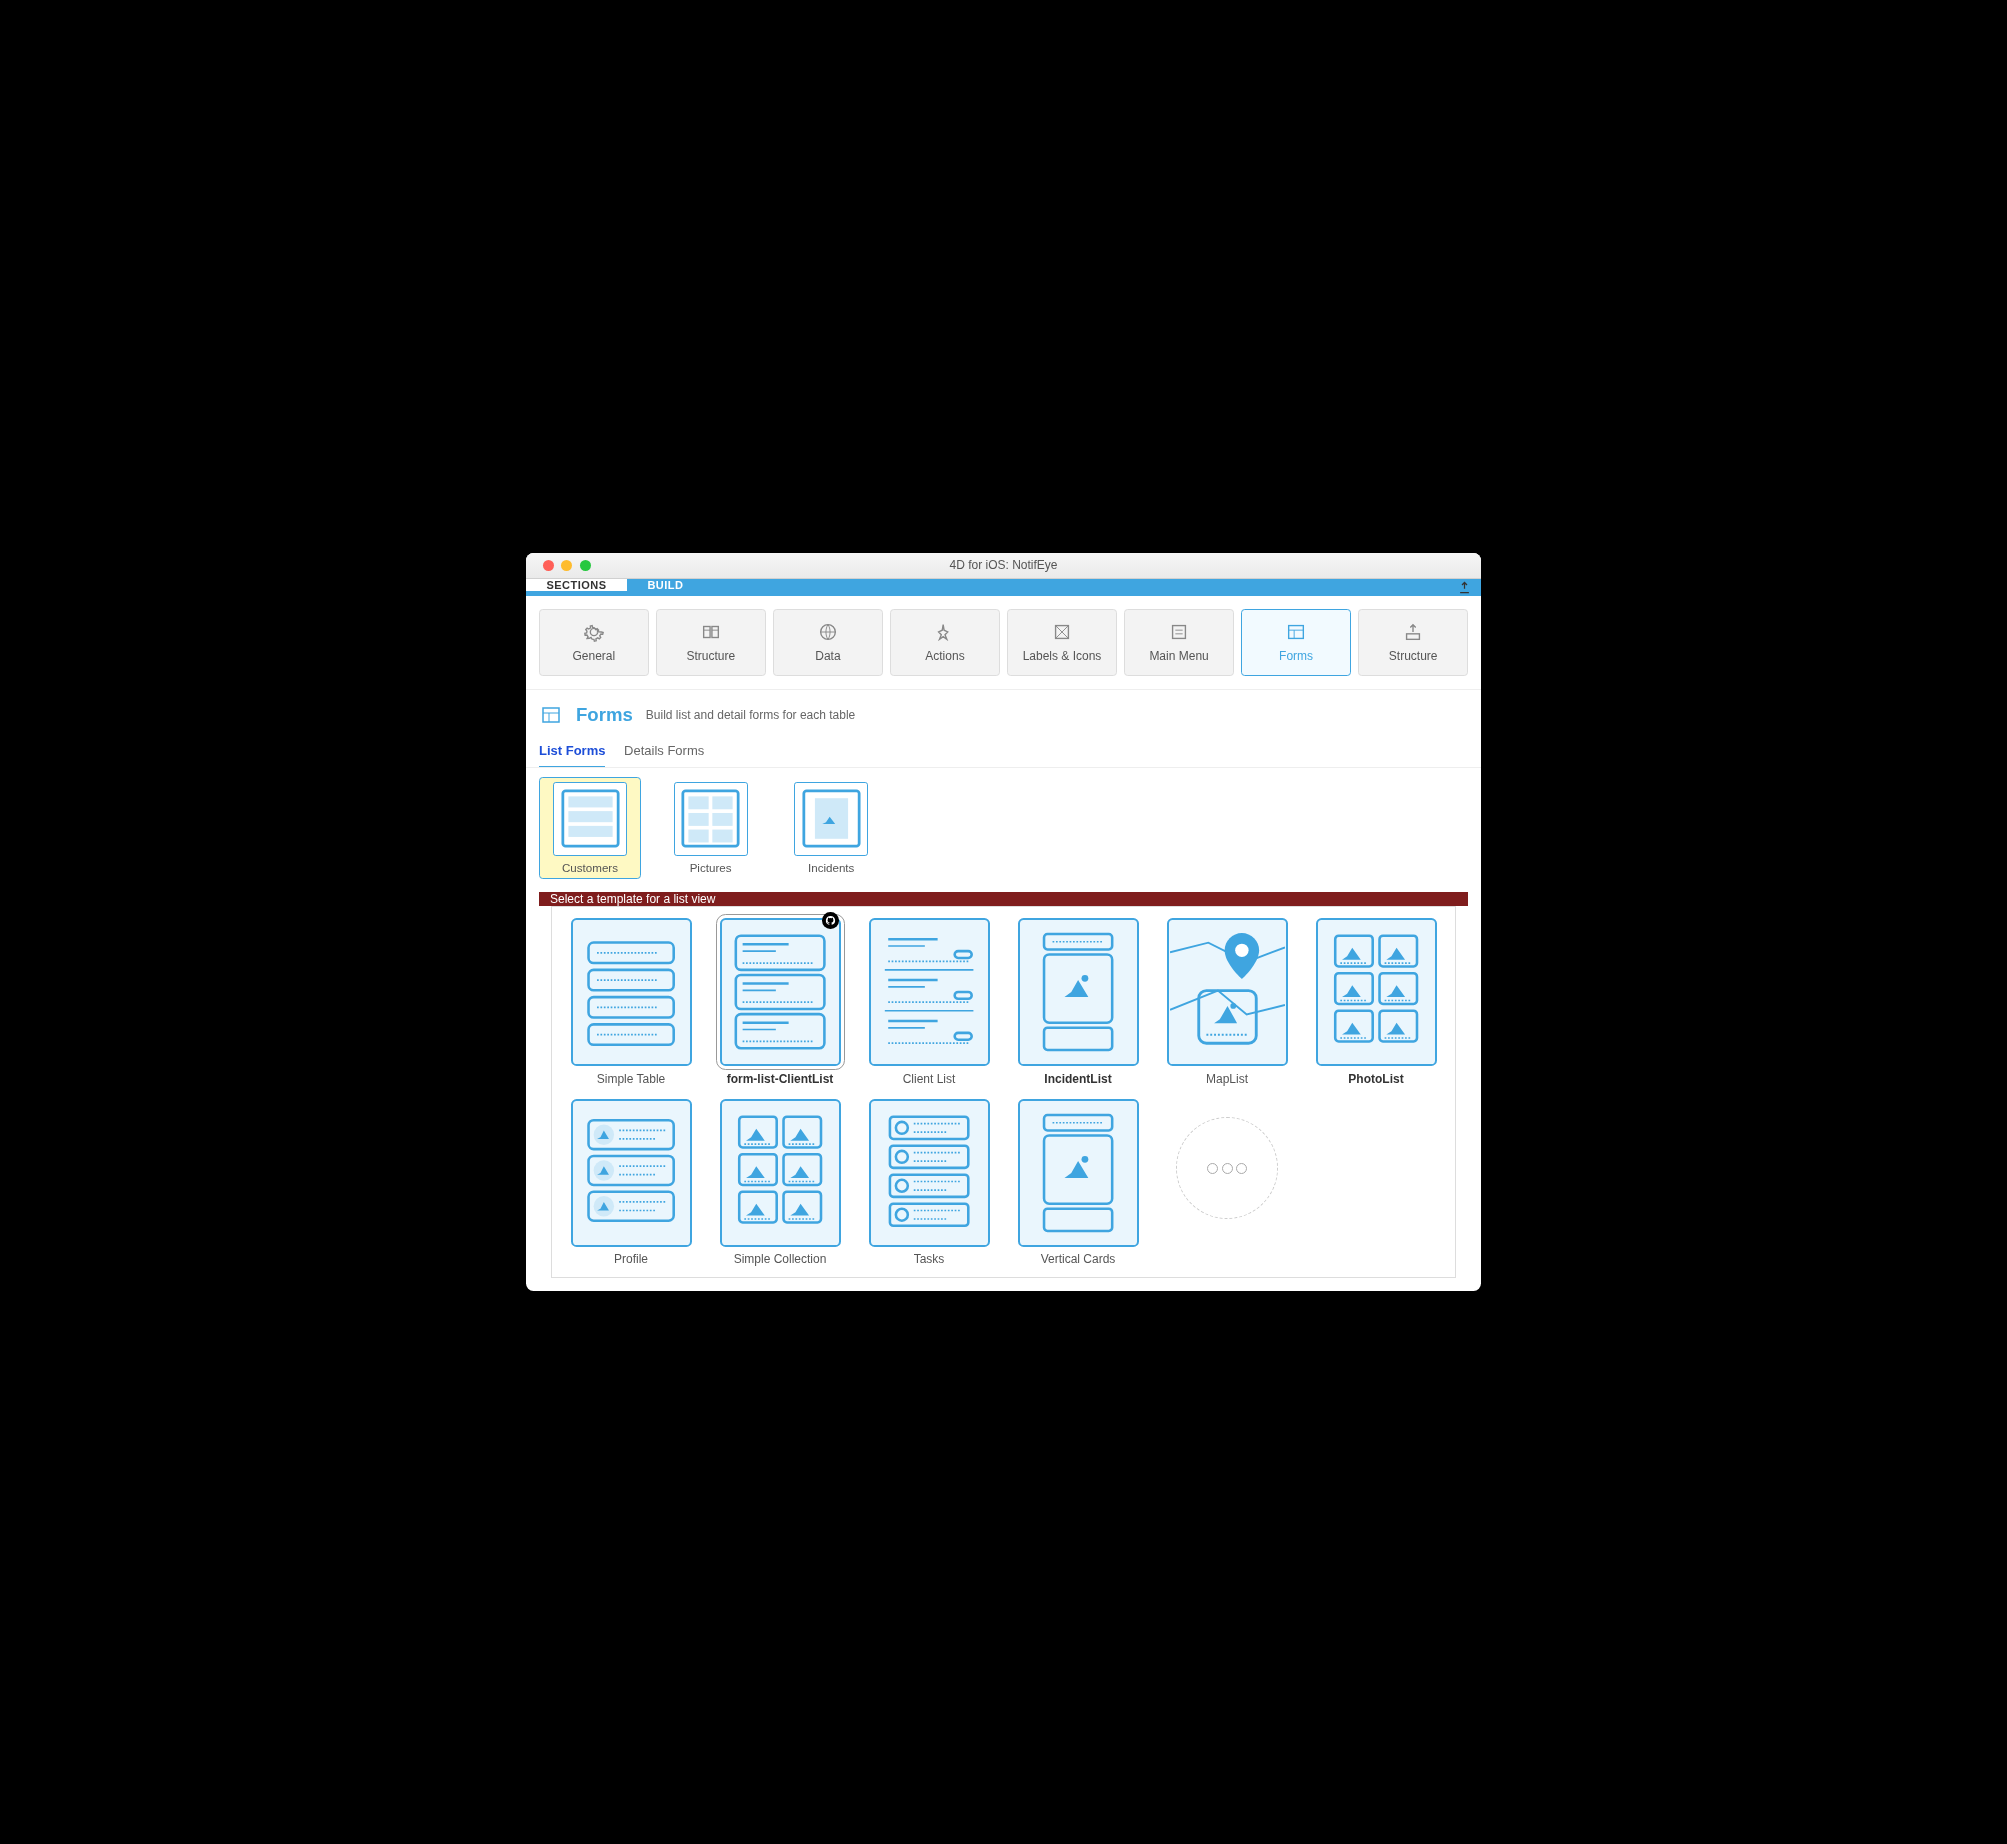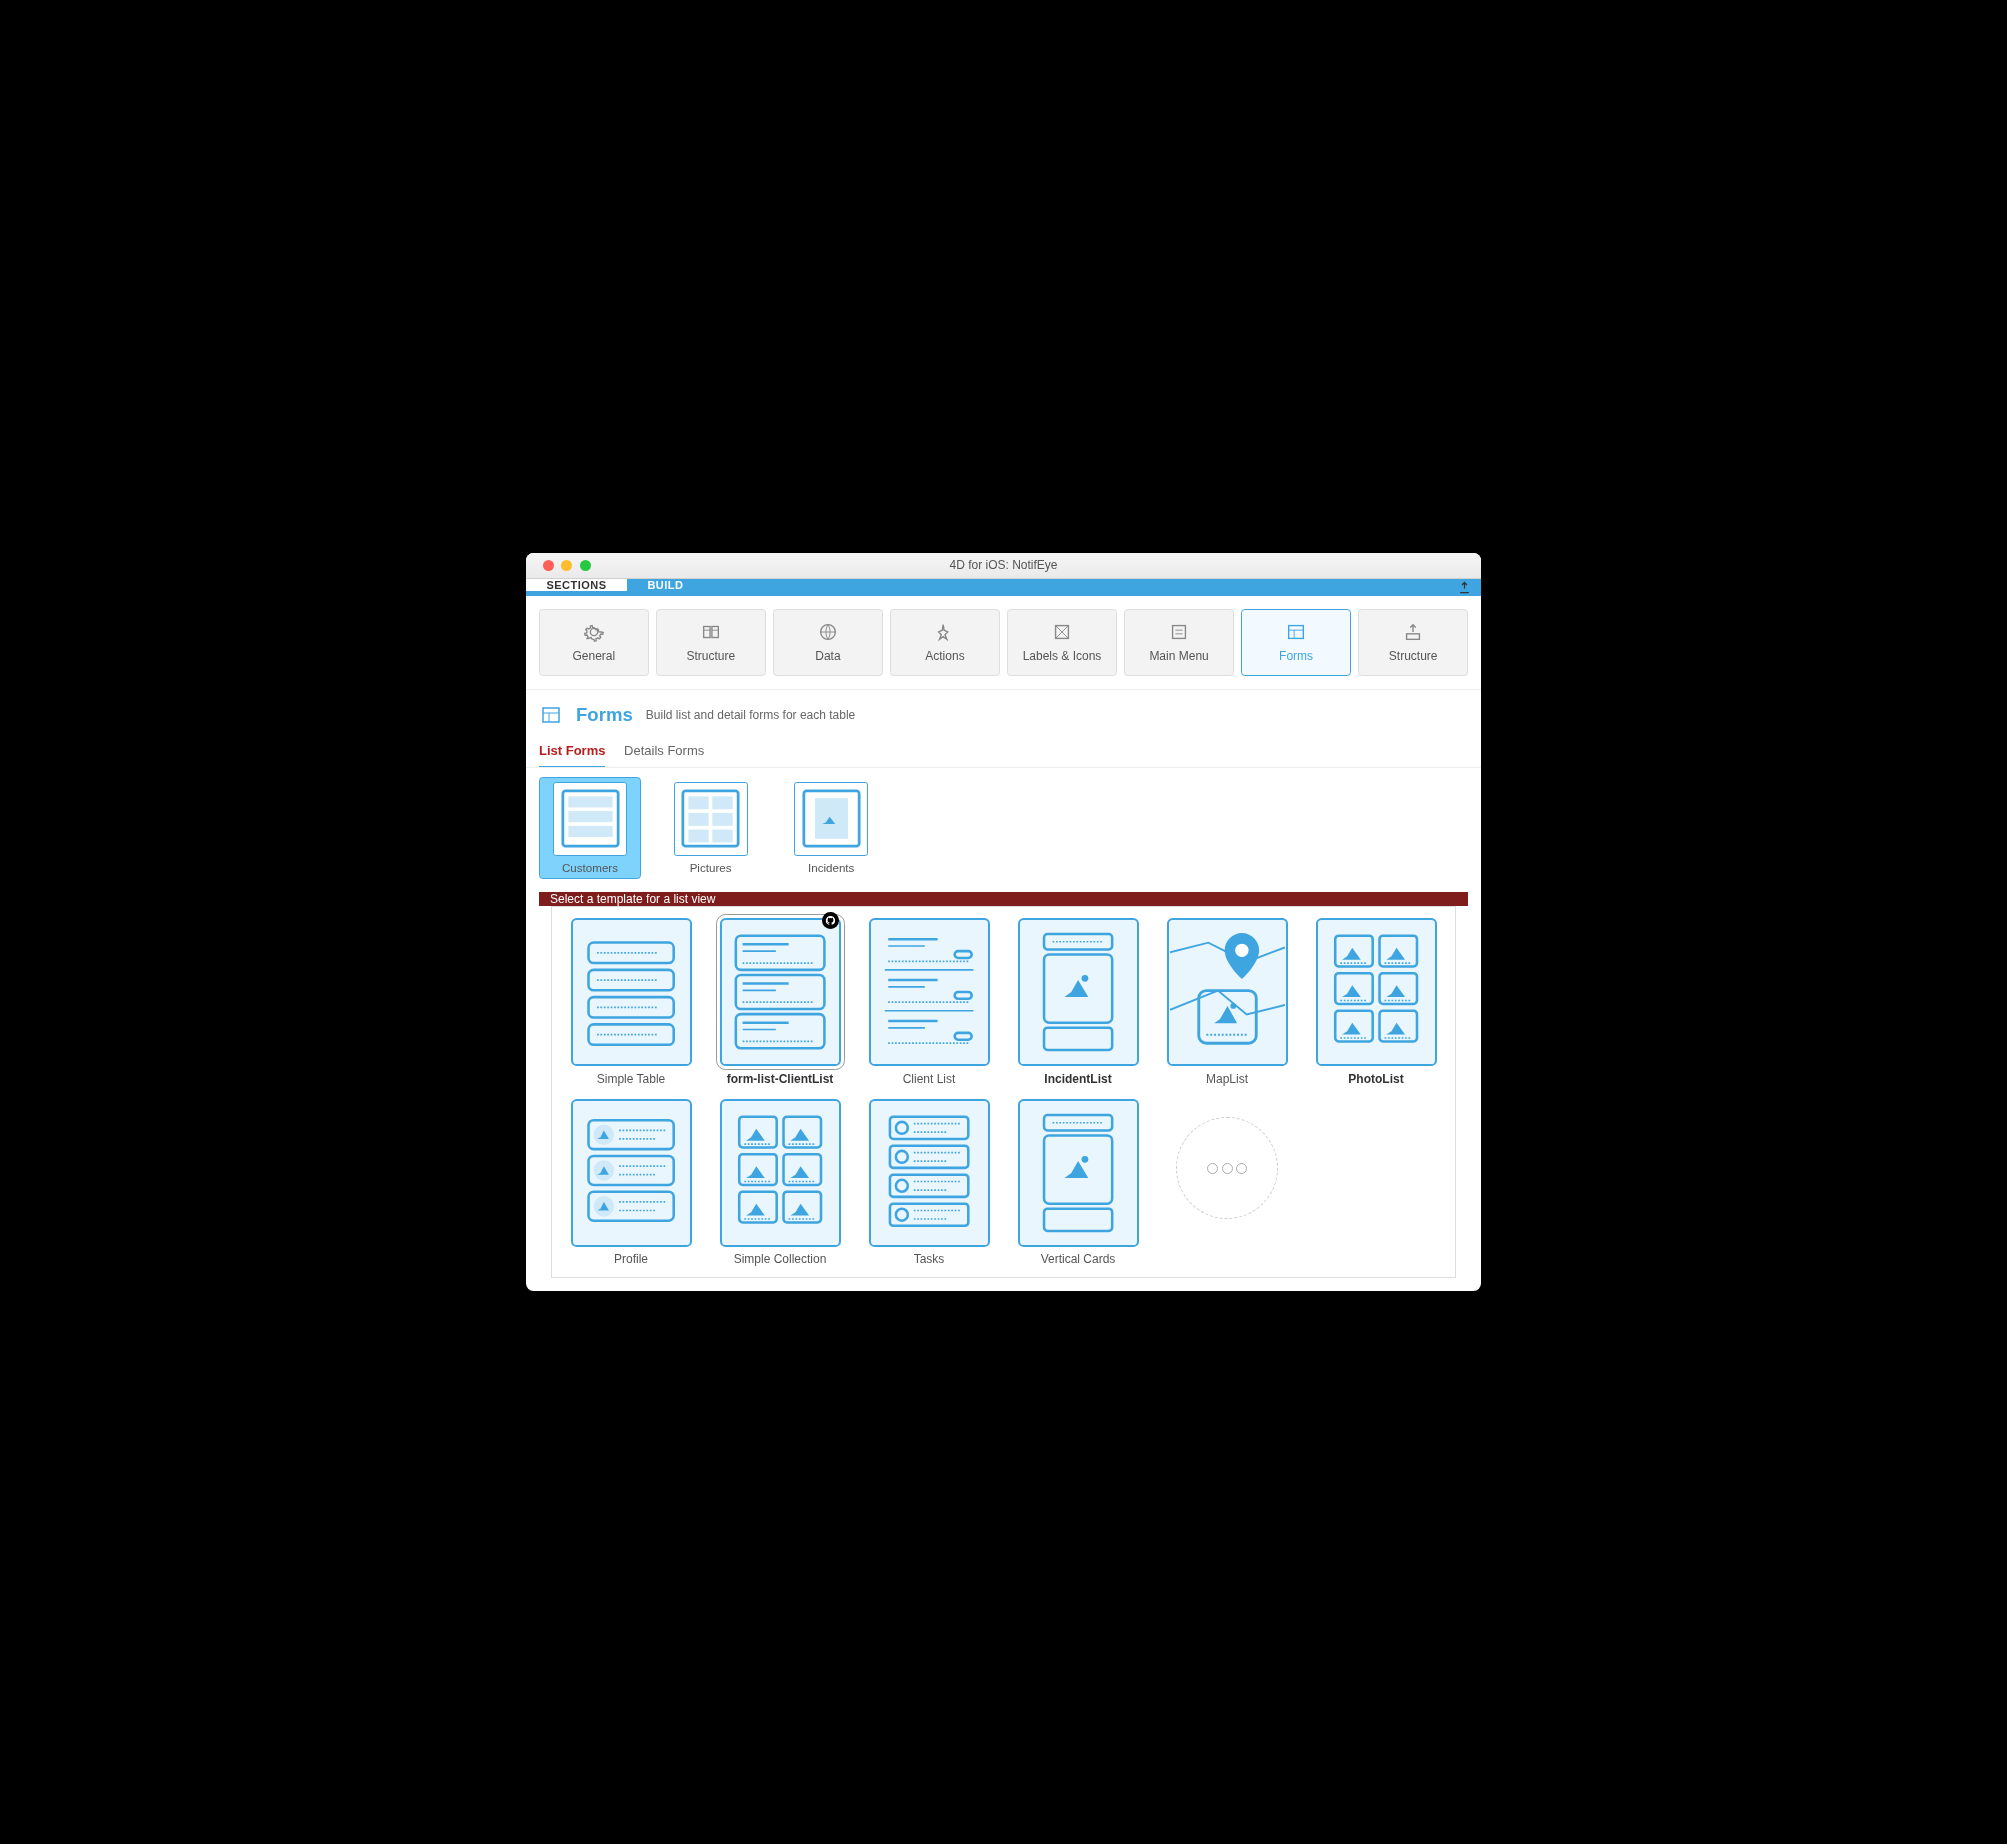--- a/index.html
+++ b/index.html
@@ -20,24 +20,24 @@
 .sections { display: flex; gap: 7.4px; padding: 13px; background: #fff; border-bottom: 0.9px solid #eee; }
 .section-btn { flex: 1; background: #f3f3f3; border: 0.9px solid #ddd; border-radius: 3.7px; display: flex; flex-direction: column; align-items: center; justify-content: center; height: 67px; cursor: pointer; font-size: 12px; color: #555; gap: 5.6px; }
 .section-btn.active { background: #f2faff; border: 1.4px solid #3fa5e0; color: #3fa5e0; }
 .section-btn svg { width: 22px; height: 22px; }
 .page-header { display: flex; align-items: center; gap: 13px; padding: 13px 13px 9.3px; }
 .page-header svg { width: 24px; height: 24px; }
 .page-header-title { font-size: 18.6px; font-weight: 600; color: #3fa5e0; }
 .page-header-sub { font-size: 12px; color: #666; }
 .subtabs { display: flex; gap: 18.6px; padding: 0 13px; border-bottom: 0.9px solid #eee; }
 .subtab { padding: 7.4px 0; font-size: 13px; color: #666; cursor: pointer; border-bottom: 1.9px solid transparent; }
-.subtab.active { color: #b91c1c; font-weight: 600; border-bottom: 1.9px solid #3fa5e0; }
+.subtab.active { color: #1d4ed8; font-weight: 600; border-bottom: 1.9px solid #3fa5e0; }
 .tables-row { display: flex; gap: 18.6px; padding: 9.3px 13px 13px; }
 .table-card { width: 102px; display: flex; flex-direction: column; align-items: center; gap: 5.6px; cursor: pointer; border: 1.4px solid transparent; border-radius: 3.7px; padding: 3.7px; }
-.table-card.selected { border-color: #3fa5e0; background: #7dd3fc; }
+.table-card.selected { border-color: #3fa5e0; background: #fef9c3; }
 .table-thumb { width: 74px; height: 74px; border: 1.4px solid #3fa5e0; background: #fff; border-radius: 2.8px; display: flex; align-items: center; justify-content: center; }
 .table-thumb svg { width: 59px; height: 59px; }
 .table-name { font-size: 11.6px; color: #555; }
 .template-bar { background: #7f1d1d; color: #fff; padding: 0 11px; margin: 0 13px; font-size: 12px; }
 .templates-wrap { border: 0.9px solid #ddd; margin: 0 25px 13px; padding: 11px; }
 .templates-grid { display: grid; grid-template-columns: repeat(6, 1fr); gap: 13px; }
 .template-item { display: flex; flex-direction: column; align-items: center; gap: 5.6px; cursor: pointer; position: relative; }
 .template-thumb { width: 121px; height: 148px; border: 2.8px solid #3fa5e0; border-radius: 5.6px; background: #eaf6fd; display: flex; align-items: center; justify-content: center; padding: 7.4px; }
 .template-item.selected .template-thumb { outline: 1.4px solid #999; outline-offset: 3.7px; border-radius: 5.6px; }
 .template-label { font-size: 12px; color: #555; text-align: center; }

